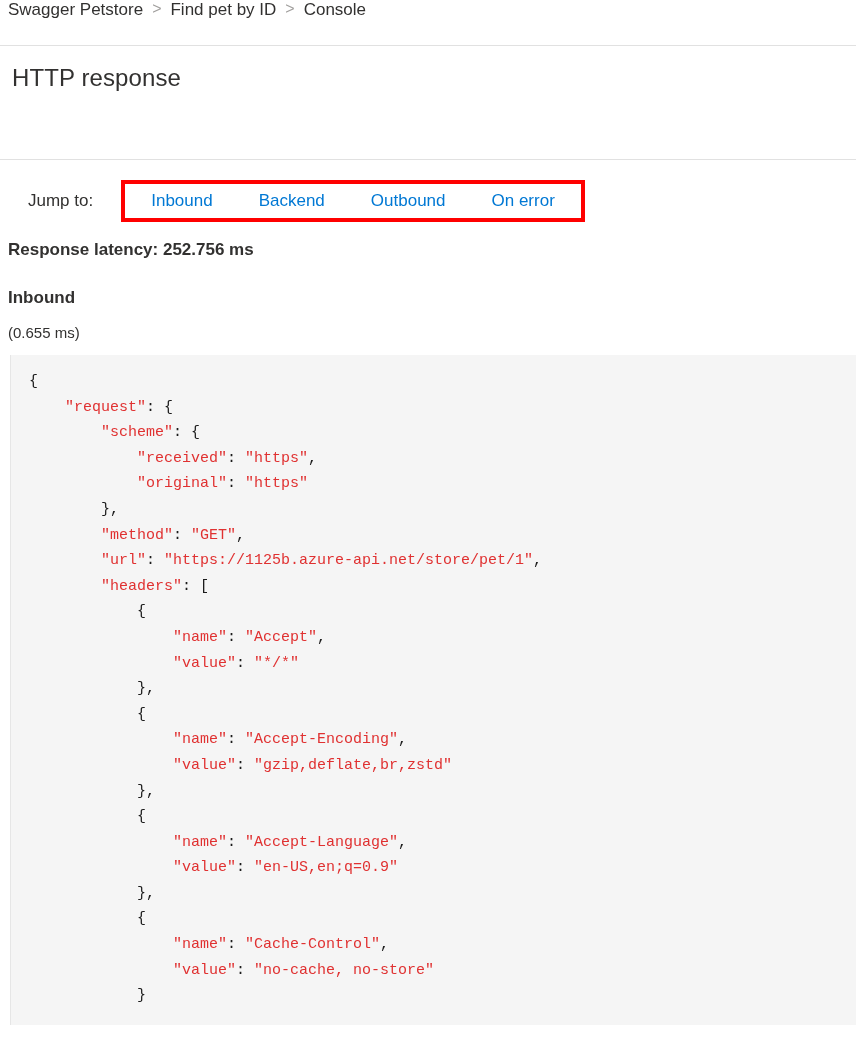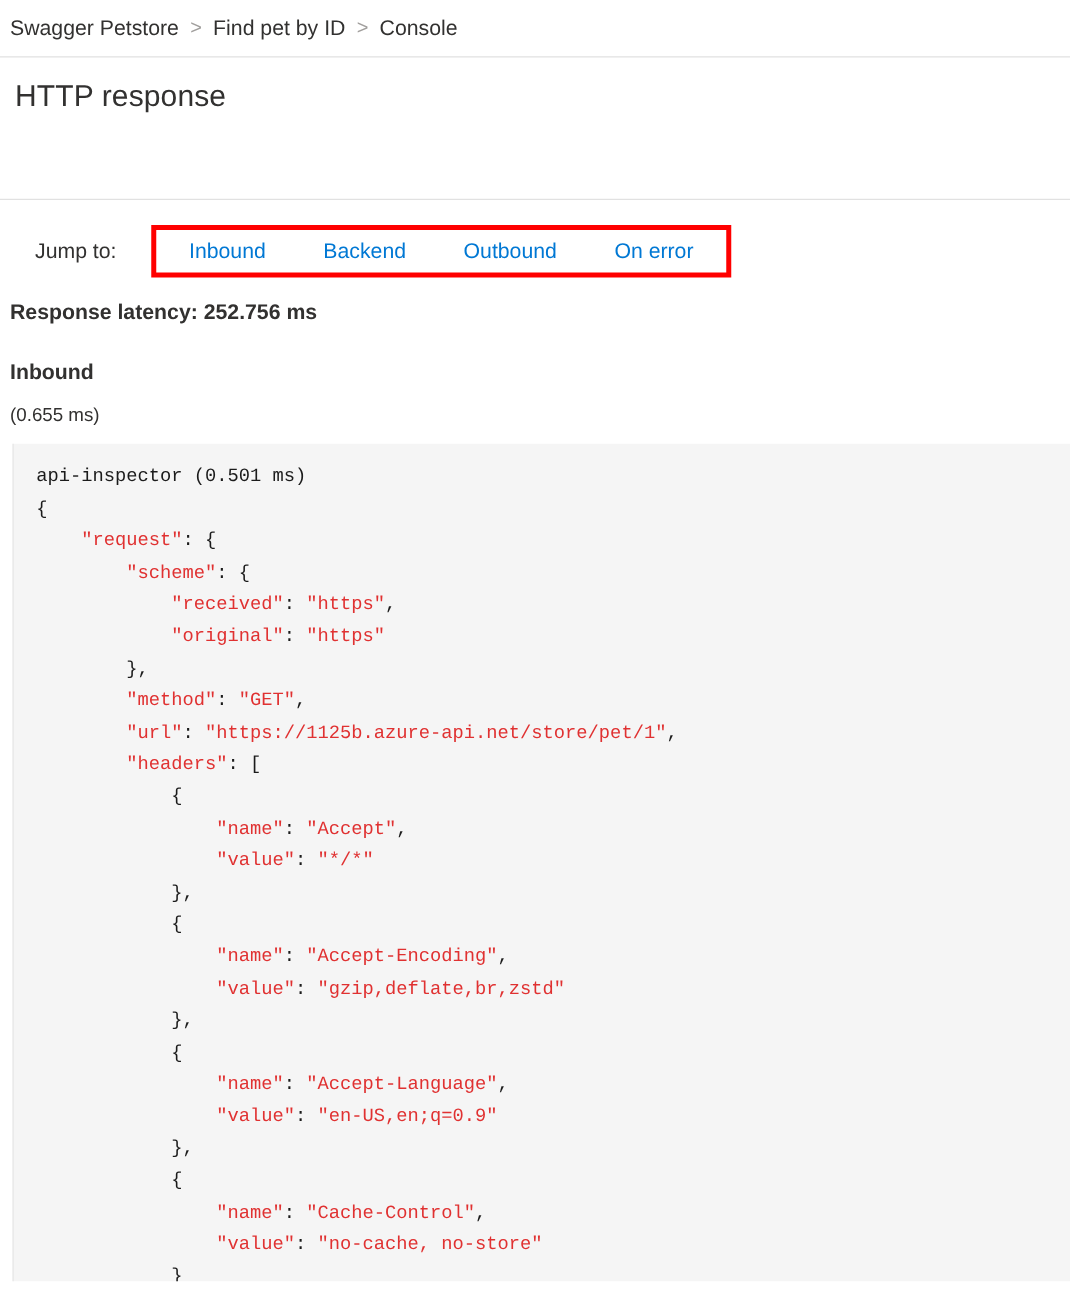--- a/index.html
+++ b/index.html
@@ -13,21 +13,20 @@
     color: #323130;
     overflow: hidden;
   }
 
   .page { position: relative; width: 856px; height: 1047px; overflow: hidden; }
 
   
   .breadcrumb {
     height: 46px;
     display: flex;
-    align-items: center;
     padding-left: 8px;
     border-bottom: 1px solid #e1e1e1;
     font-size: 17px;
     color: #323130;
     white-space: nowrap;
   }
   .crumb { color: #323130; }
   .crumb-sep { color: #a19f9d; margin: 0 9px; font-size: 16px; }
 
   
@@ -181,21 +180,20 @@
       <a class="jump-link">On error</a>
     </div>
   </div>
 
   <div class="latency">Response latency: 252.756 ms</div>
 
   <div class="section-title">Inbound</div>
   <div class="section-sub">(0.655 ms)</div>
 
   <div class="code-block" id="codeBlock">
-      <div class="code-line"><span class="tok-plain">api-inspector (0.501 ms)</span></div>
       <div class="code-line"><span class="tok-plain">{</span></div>
       <div class="code-line"><span class="tok-plain">    </span><span class="tok-key">"request"</span><span class="tok-plain">: {</span></div>
       <div class="code-line"><span class="tok-plain">        </span><span class="tok-key">"scheme"</span><span class="tok-plain">: {</span></div>
       <div class="code-line"><span class="tok-plain">            </span><span class="tok-key">"received"</span><span class="tok-plain">: </span><span class="tok-str">"https"</span><span class="tok-plain">,</span></div>
       <div class="code-line"><span class="tok-plain">            </span><span class="tok-key">"original"</span><span class="tok-plain">: </span><span class="tok-str">"https"</span></div>
       <div class="code-line"><span class="tok-plain">        },</span></div>
       <div class="code-line"><span class="tok-plain">        </span><span class="tok-key">"method"</span><span class="tok-plain">: </span><span class="tok-str">"GET"</span><span class="tok-plain">,</span></div>
       <div class="code-line"><span class="tok-plain">        </span><span class="tok-key">"url"</span><span class="tok-plain">: </span><span class="tok-str">"https://1125b.azure-api.net/store/pet/1"</span><span class="tok-plain">,</span></div>
       <div class="code-line"><span class="tok-plain">        </span><span class="tok-key">"headers"</span><span class="tok-plain">: [</span></div>
       <div class="code-line"><span class="tok-plain">            {</span></div>

